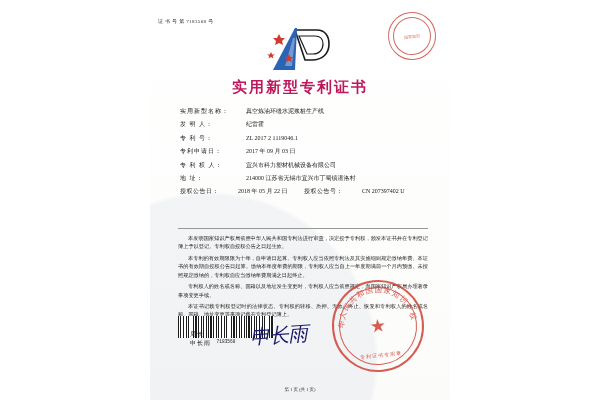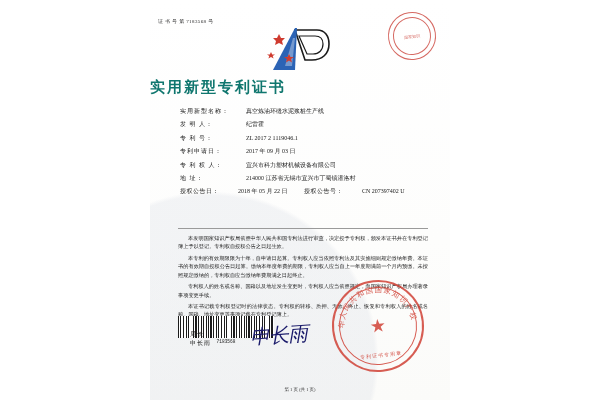--- a/index.html
+++ b/index.html
@@ -43,21 +43,21 @@
     display:flex;align-items:center;justify-content:center;
     font-size:4px;line-height:5px;text-align:center;letter-spacing:0;
   }
   
   .logo{
     position:absolute;left:50%;top:26px;transform:translateX(-50%);
     width:70px;height:48px;
   }
   .title{
     position:absolute;left:0;right:0;top:78px;
-    font-size:15px;font-weight:bold;color:#0f766e;
+    text-align:center;font-size:15px;font-weight:bold;color:#be185d;
     letter-spacing:2px;
   }
   .fields{
     position:absolute;left:30px;right:22px;top:108px;
     font-size:6px;color:#202020;line-height:1.15;
   }
   .field{
     display:flex;align-items:flex-start;margin-bottom:6.5px;
   }
   .field .k{

